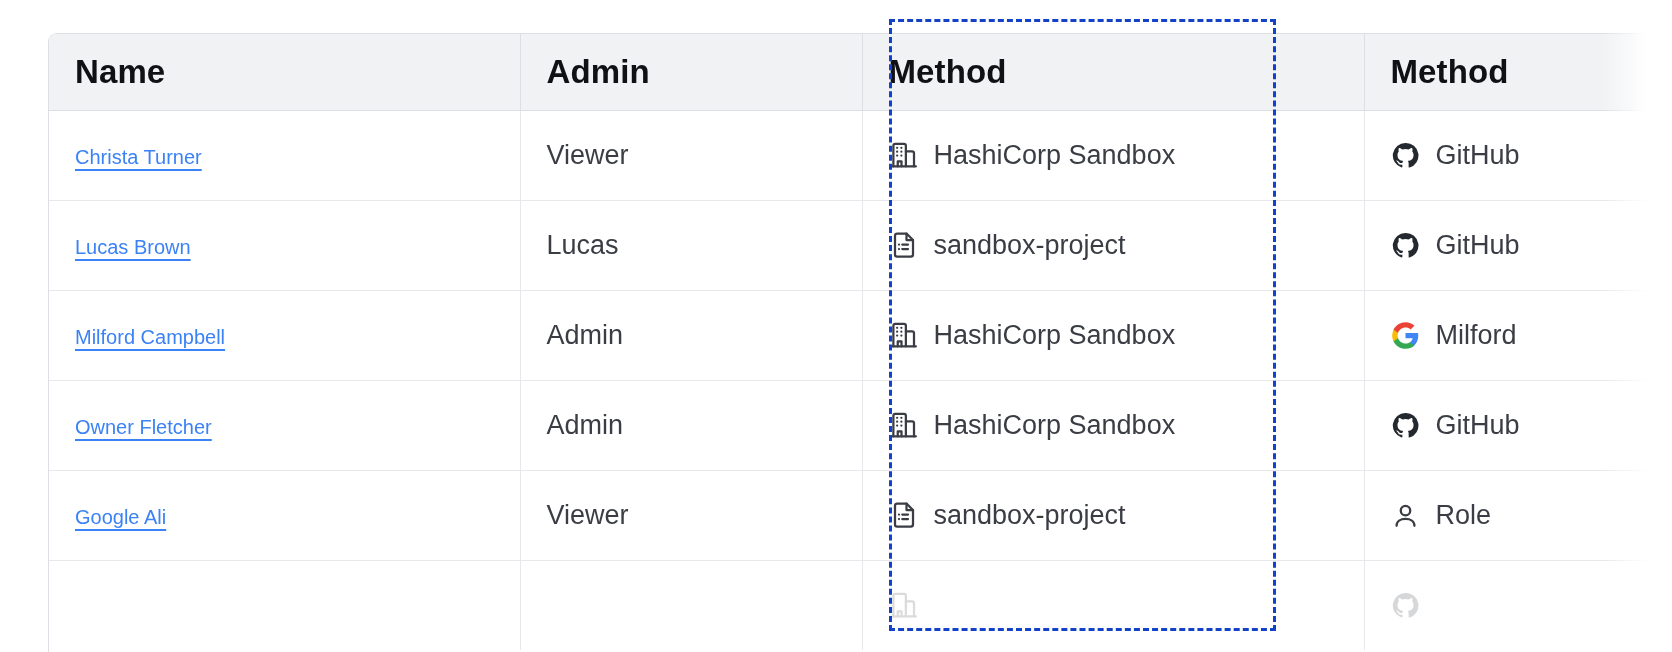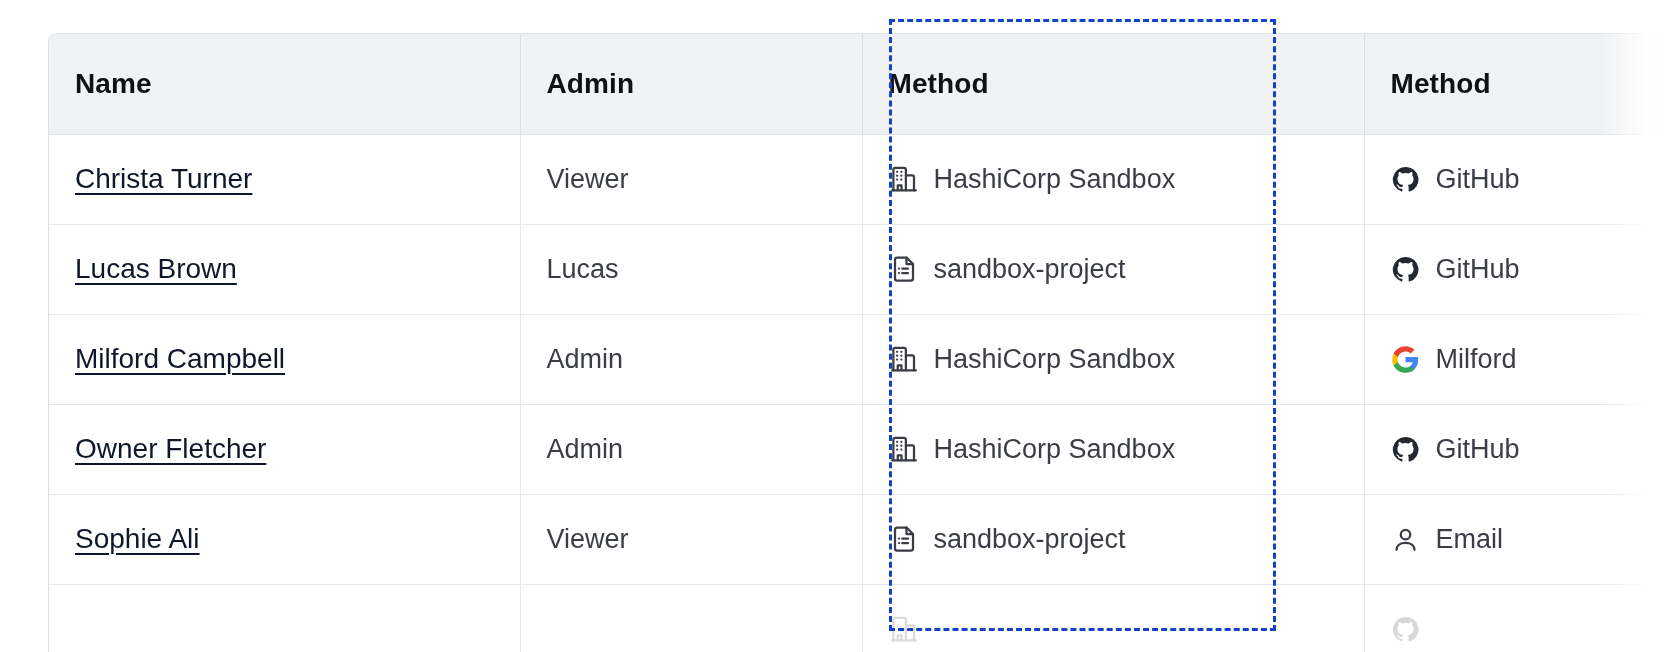--- a/index.html
+++ b/index.html
@@ -47,26 +47,26 @@
     margin: 0;
   }
 
   table.access-table col.c-name   { width: 471px; }
   table.access-table col.c-role   { width: 342px; }
   table.access-table col.c-scope  { width: 502px; }
   table.access-table col.c-method { width: 320px; }
 
   thead th {
     background: #f1f2f4;
-    height: 100px;
+    height: 76px;
     padding: 0 0 0 26px;
     margin: 0;
     text-align: left;
     vertical-align: middle;
-    font-size: 28px;
+    font-size: 33px;
     font-weight: 700;
     color: #0f1115;
     letter-spacing: 0.1px;
     border-right: 1px solid #dcdfe4;
     border-bottom: 1px solid #dcdfe4;
     box-sizing: border-box;
     white-space: nowrap;
   }
   thead th.first { padding-left: 26px; }
 
@@ -83,22 +83,22 @@
     background: #ffffff;
     white-space: nowrap;
   }
 
   tbody tr.partial td {
     height: 90px;
     border-bottom: none;
   }
 
   .name-link {
-    color: #0f172a;
-    font-size: 28px;
+    color: #3b82f6;
+    font-size: 20px;
     font-weight: 400;
     text-decoration: underline;
     text-underline-offset: 5px;
     text-decoration-thickness: 2px;
     cursor: pointer;
   }
 
   .cell-inline {
     display: flex;
     align-items: center;
@@ -289,21 +289,21 @@
                   <path d="M12 1.6A10.4 10.4 0 0 0 8.71 21.9c.52.1.71-.23.71-.5v-1.77c-2.9.63-3.51-1.4-3.51-1.4-.47-1.21-1.16-1.53-1.16-1.53-.95-.65.07-.64.07-.64 1.05.08 1.6 1.08 1.6 1.08.93 1.6 2.45 1.14 3.05.87.09-.68.36-1.14.66-1.4-2.32-.27-4.75-1.16-4.75-5.16 0-1.14.4-2.07 1.07-2.8-.11-.27-.47-1.33.1-2.77 0 0 .87-.28 2.86 1.07a9.85 9.85 0 0 1 5.21 0c1.99-1.35 2.86-1.07 2.86-1.07.57 1.44.21 2.5.1 2.77.67.73 1.07 1.66 1.07 2.8 0 4.01-2.44 4.89-4.76 5.15.37.33.71.97.71 1.96v2.9c0 .28.19.61.72.5A10.4 10.4 0 0 0 12 1.6z"></path>
                 </svg>
               </span>
               <span>GitHub</span>
             </span>
           </td>
         </tr>
 
         <tr>
           <td>
-            <span class="name-link">Sophie Ali</span>
+            <span class="name-link">Google Ali</span>
           </td>
           <td>Viewer</td>
           <td>
             <span class="cell-inline">
               <span class="icon">
                 <svg width="30" height="30" viewBox="0 0 24 24" fill="none" stroke="#3b3d45" stroke-width="1.8" stroke-linecap="round" stroke-linejoin="round">
                   <path d="M14 2.8H6.5A1.7 1.7 0 0 0 4.8 4.5v15A1.7 1.7 0 0 0 6.5 21.2h11a1.7 1.7 0 0 0 1.7-1.7V8z"></path>
                   <path d="M14 2.8V8h5.2"></path>
                   <path d="M8 11.6h.01M8 15.2h.01"></path>
                   <path d="M10.6 11.6h4.6M10.6 15.2h4.6"></path>
@@ -313,21 +313,21 @@
             </span>
           </td>
           <td>
             <span class="cell-inline">
               <span class="icon">
                 <svg width="29" height="29" viewBox="0 0 24 24" fill="none" stroke="#3b3d45" stroke-width="1.9" stroke-linecap="round" stroke-linejoin="round">
                   <circle cx="12" cy="8" r="3.9"></circle>
                   <path d="M4.6 20.5c0-3.6 3.3-5.7 7.4-5.7s7.4 2.1 7.4 5.7"></path>
                 </svg>
               </span>
-              <span>Email</span>
+              <span>Role</span>
             </span>
           </td>
         </tr>
 
         <tr class="partial">
           <td>
             <span class="name-link"></span>
           </td>
           <td></td>
           <td>

